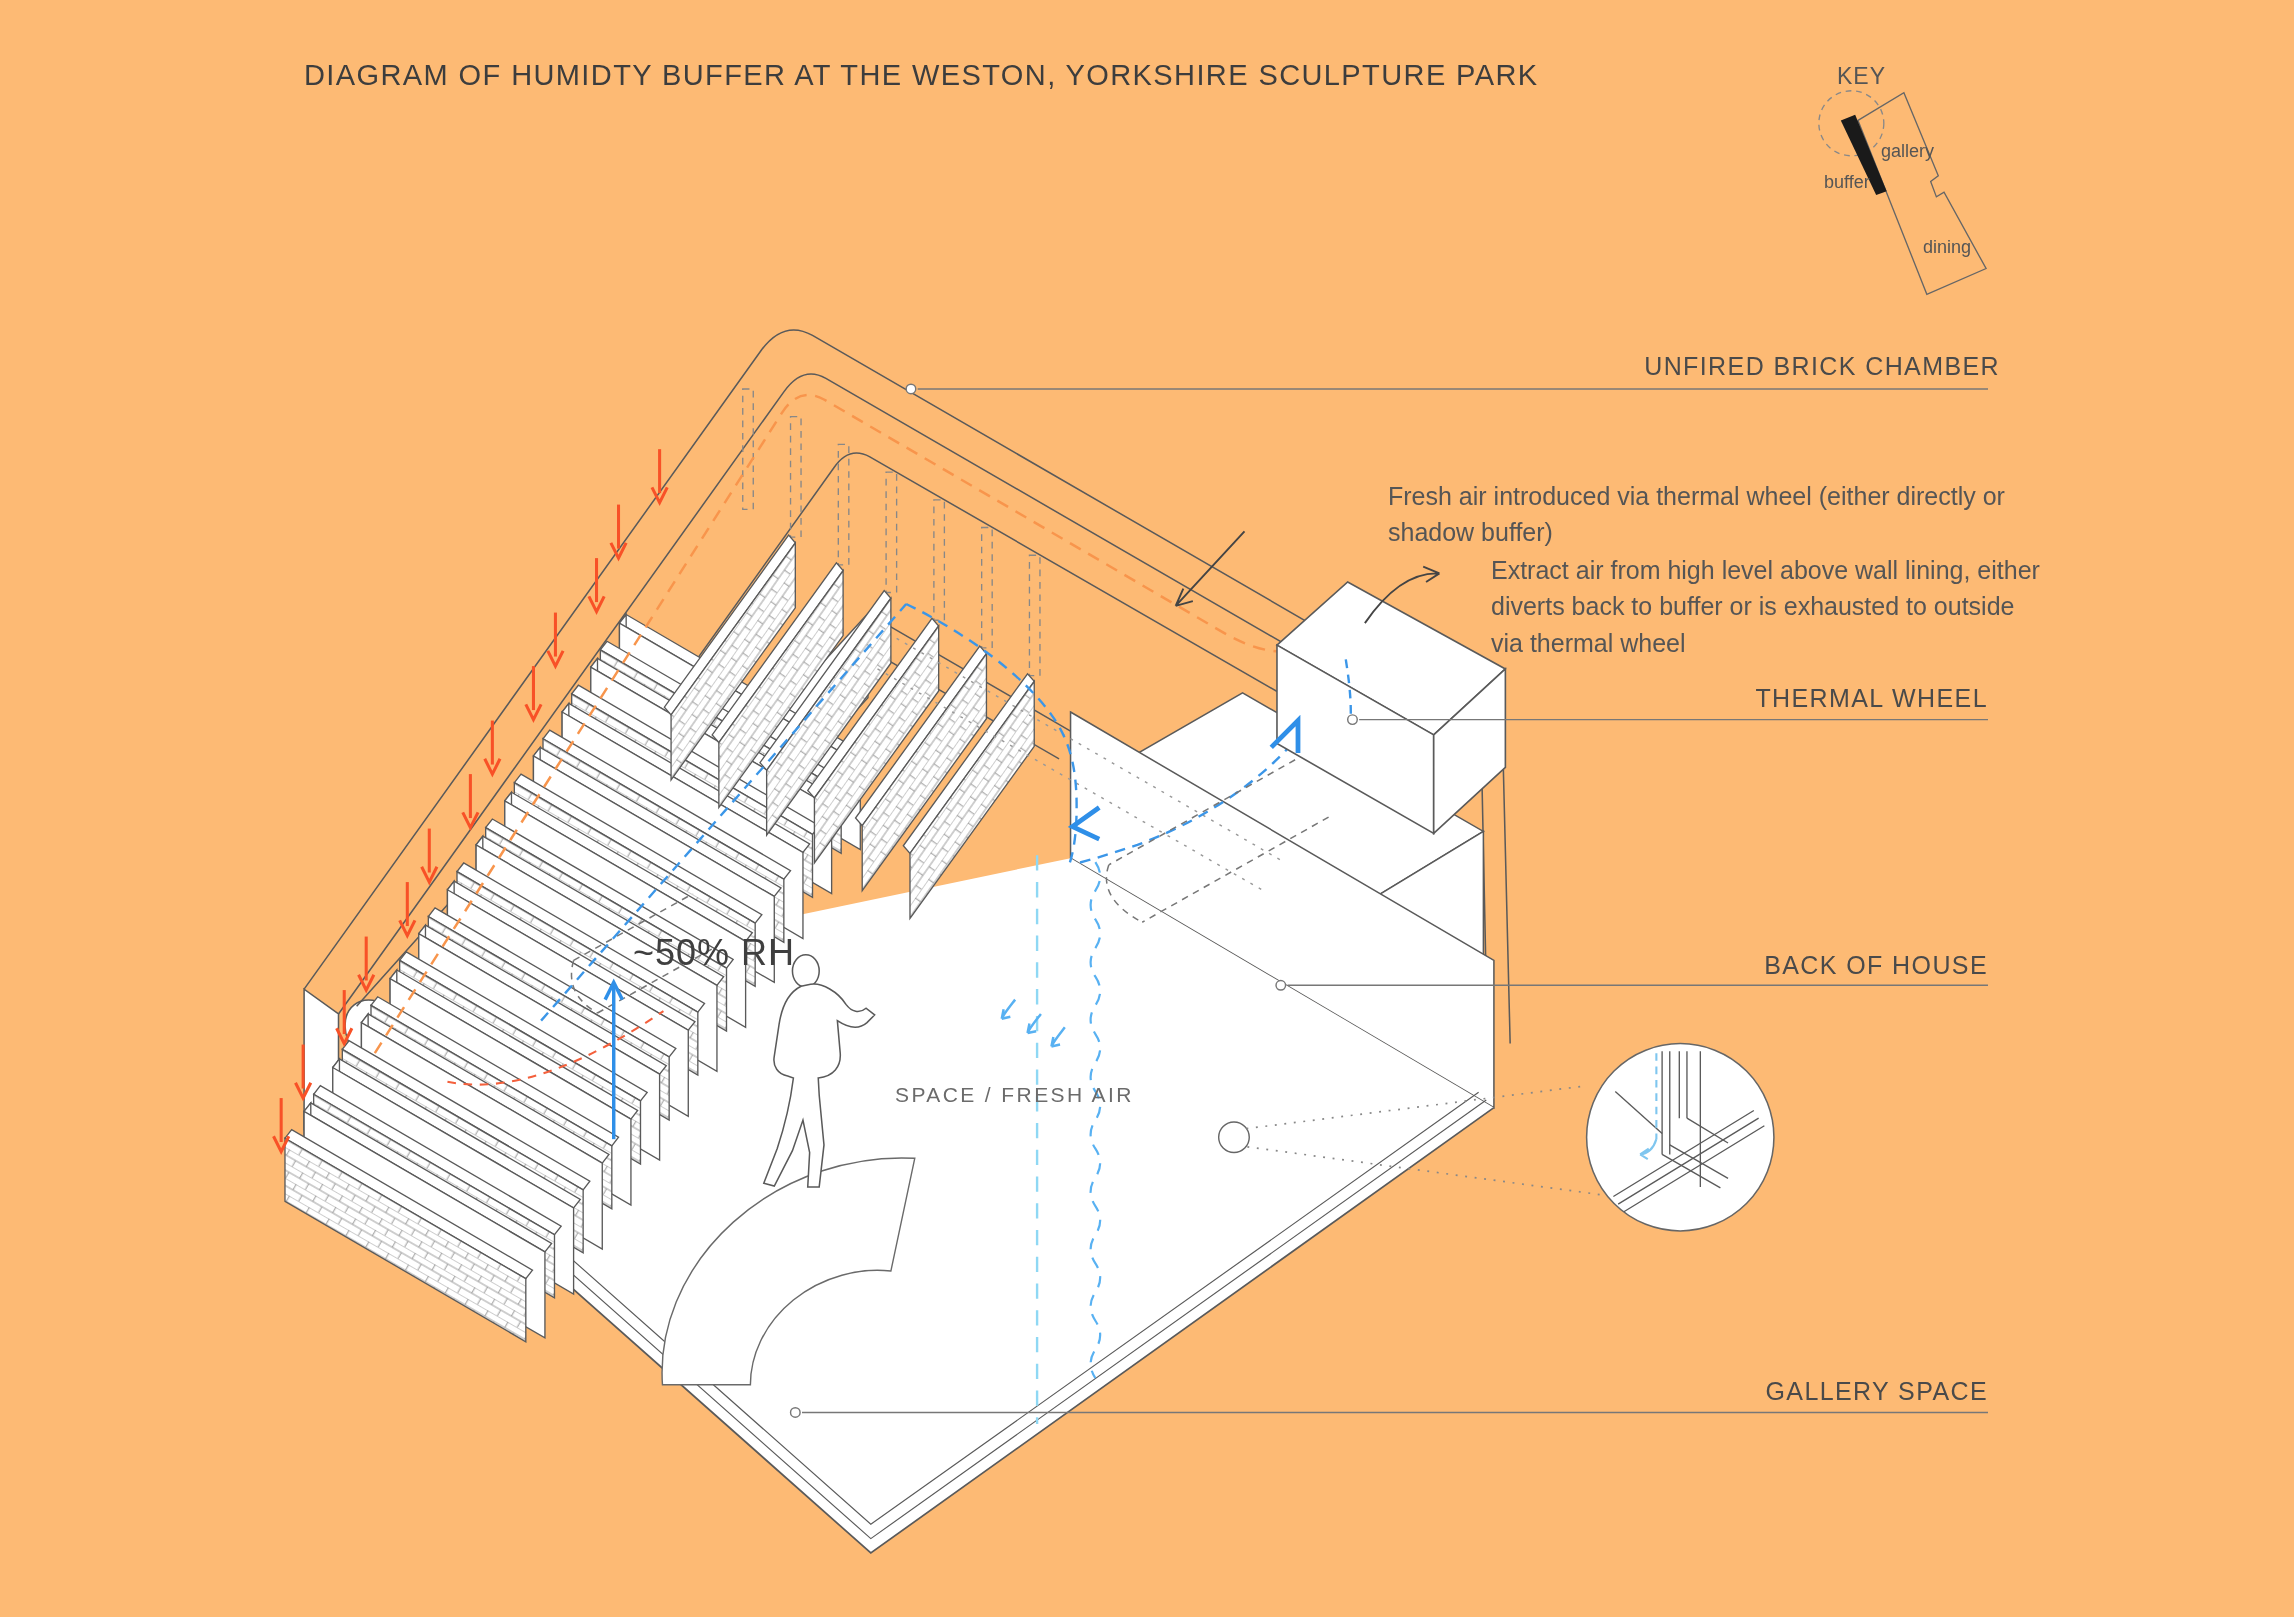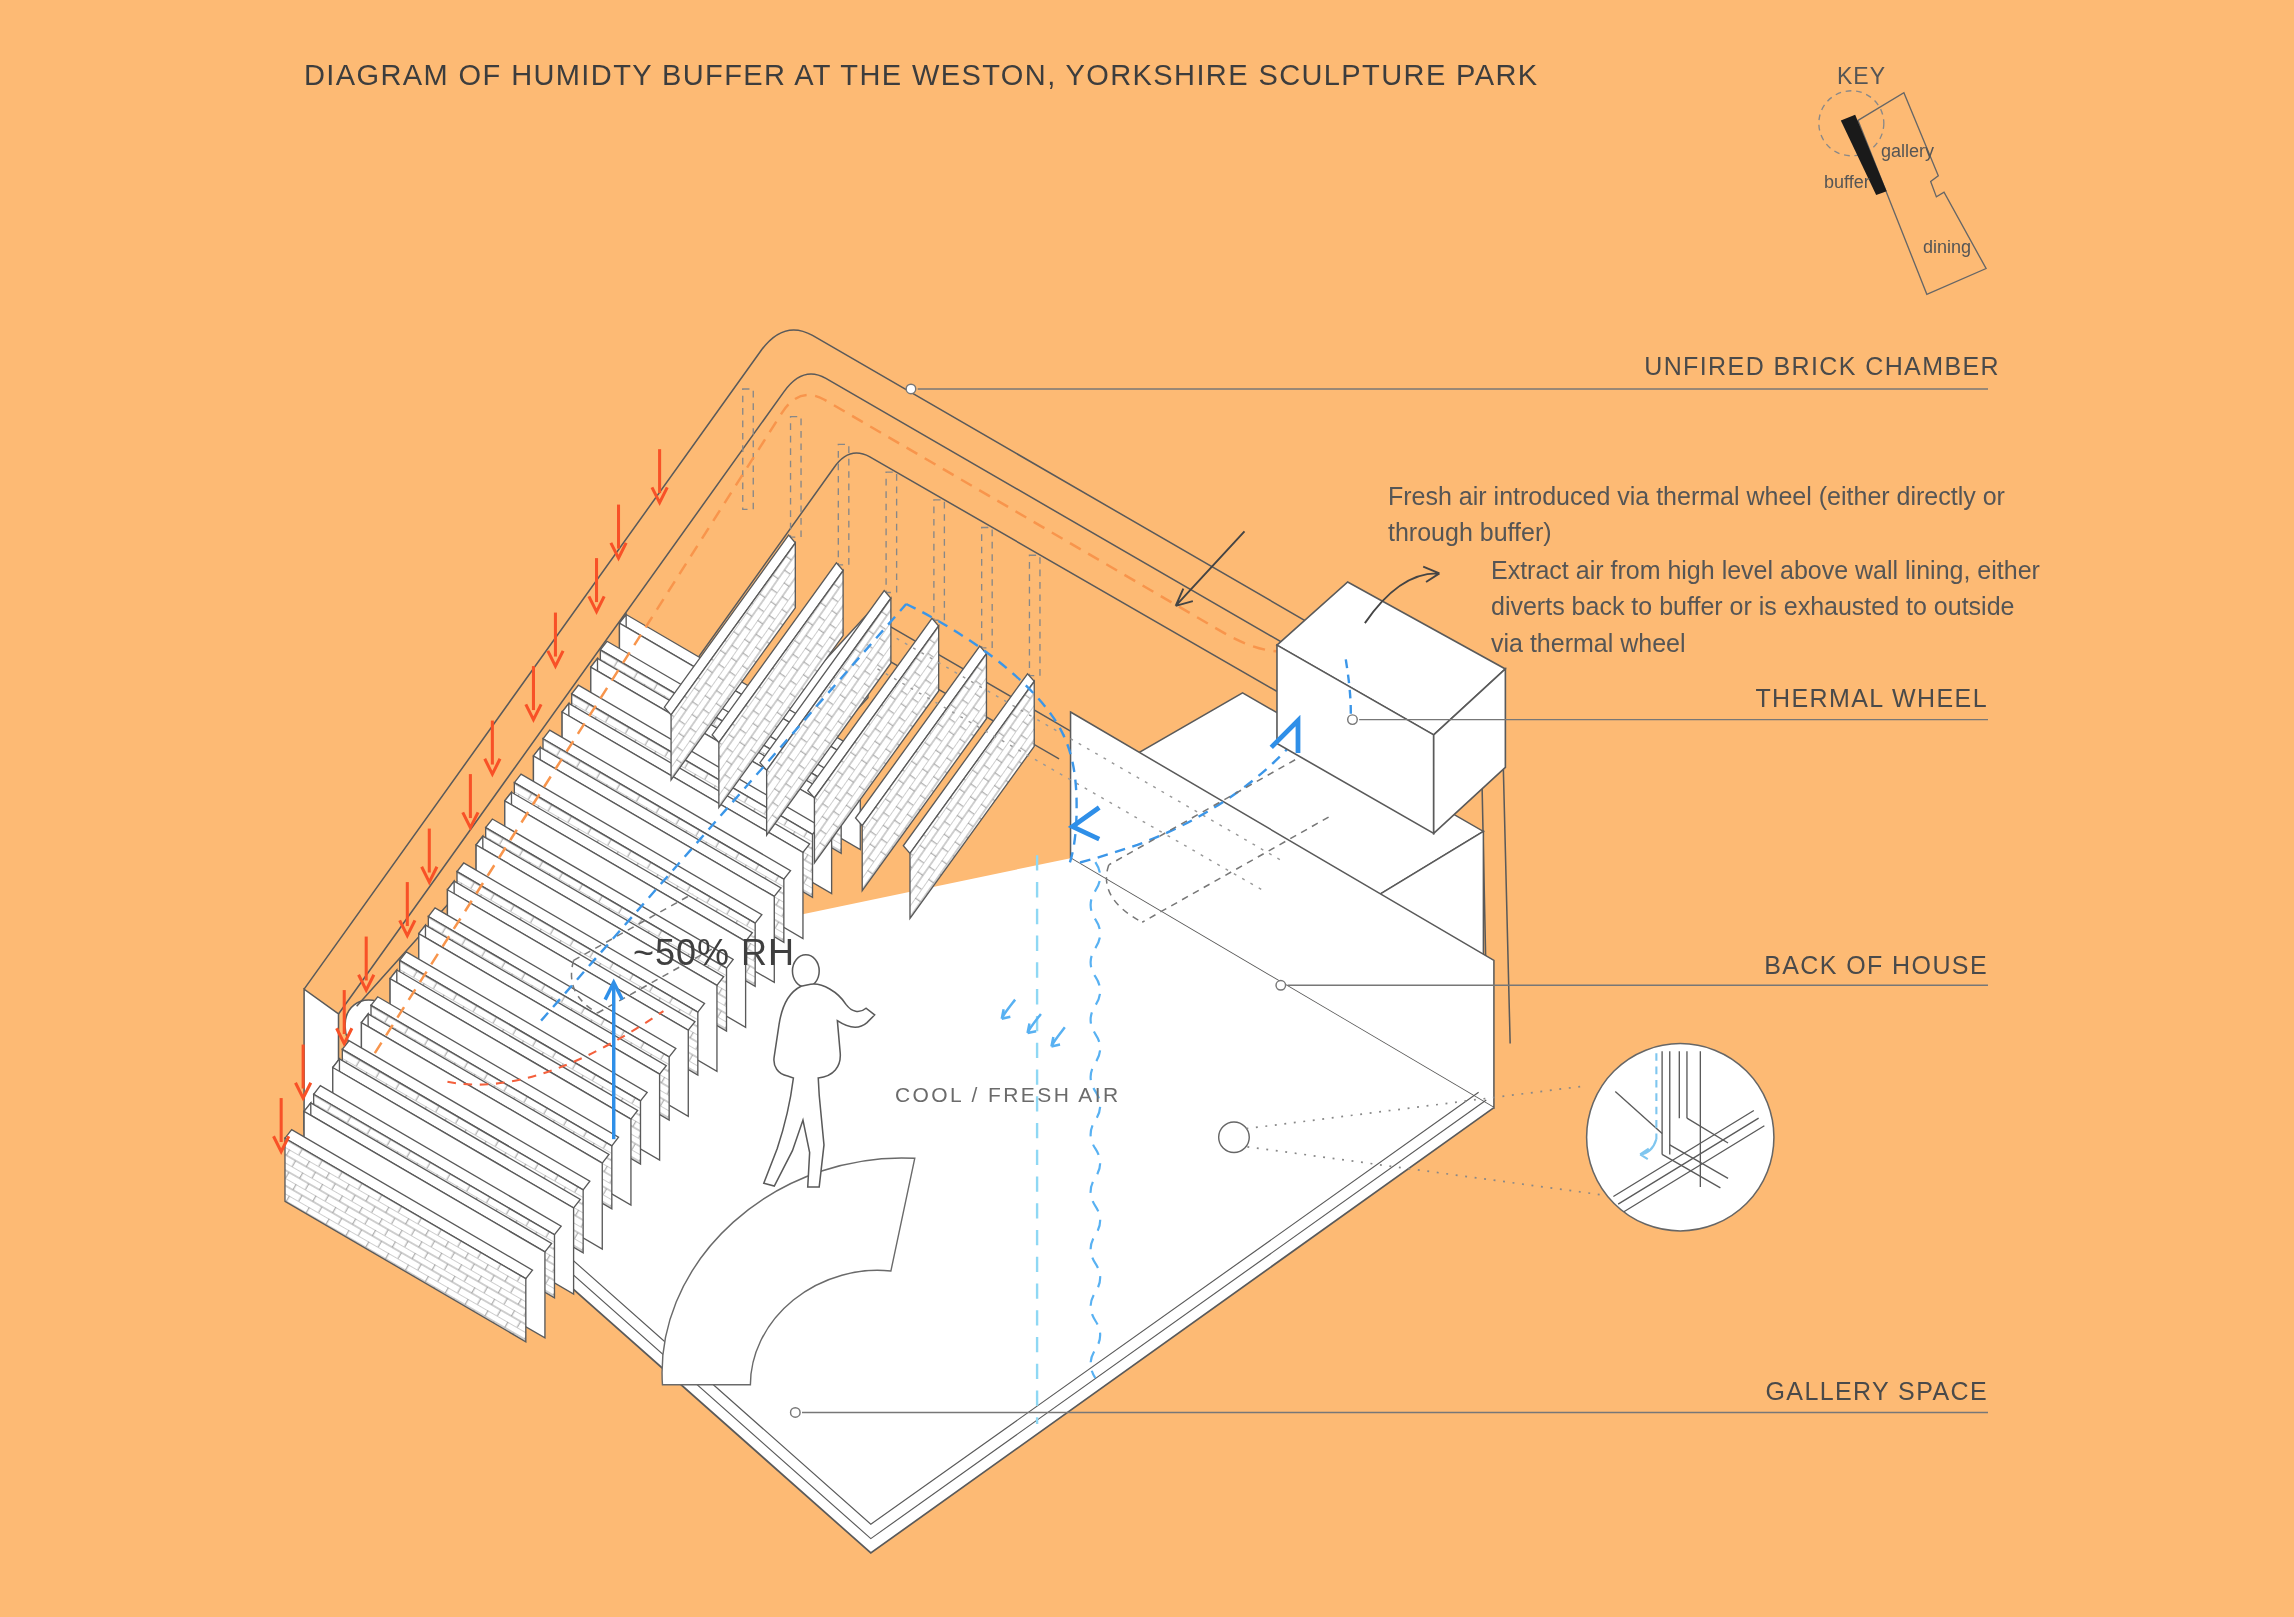--- a/index.html
+++ b/index.html
@@ -228,29 +228,29 @@
     <circle cx="1937" cy="129" r="34" fill="none" stroke="#888" stroke-width="1.4" stroke-dasharray="6,5"></circle>
     <path d="M1944,126 L1992,97 L2028,184 L2020,190 L2026,206 L2034,201 L2078,281 L2016,308 Z" fill="none" stroke="#666" stroke-width="1.4"></path>
     <path d="M1926,126 L1941,120 L1974,200 L1963,204 Z" fill="#1a1a1a" stroke="none"></path>
   </g>
 </svg>
 
 <div class="txt title" style="left:304px;top:59px;">DIAGRAM OF HUMIDTY BUFFER AT THE WESTON, YORKSHIRE SCULPTURE PARK</div>
 
 <div class="txt caps right" style="right:294px;top:352px;">UNFIRED BRICK CHAMBER</div>
 
-<div class="txt note" style="left:1388px;top:478px;width:669px;">Fresh air introduced via thermal wheel (either directly or through buffer)</div>
+<div class="txt note" style="left:1388px;top:478px;width:669px;">Fresh air introduced via thermal wheel (either directly or shadow buffer)</div>
 <div class="txt note" style="left:1491px;top:552px;width:554px;">Extract air from high level above wall lining, either diverts back to buffer or is exhausted to outside via thermal wheel</div>
 
 <div class="txt caps right" style="right:306px;top:684px;">THERMAL WHEEL</div>
 <div class="txt caps right" style="right:306px;top:951px;">BACK OF HOUSE</div>
 <div class="txt caps right" style="right:306px;top:1377px;">GALLERY SPACE</div>
 
 <div class="txt rh" style="left:633px;top:932px;">~50% RH</div>
-<div class="txt cool" style="left:895px;top:1083px;">COOL / FRESH AIR</div>
+<div class="txt cool" style="left:895px;top:1083px;">SPACE / FRESH AIR</div>
 
 <div class="txt keylbl" style="left:1837px;top:63px;">KEY</div>
 <div class="txt keysm" style="left:1881px;top:141px;text-align:center;">gallery</div>
 <div class="txt keysm" style="left:1824px;top:172px;">buffer</div>
 <div class="txt keysm" style="left:1923px;top:237px;">dining</div>
 
 </div>
 
 
 </body></html>

